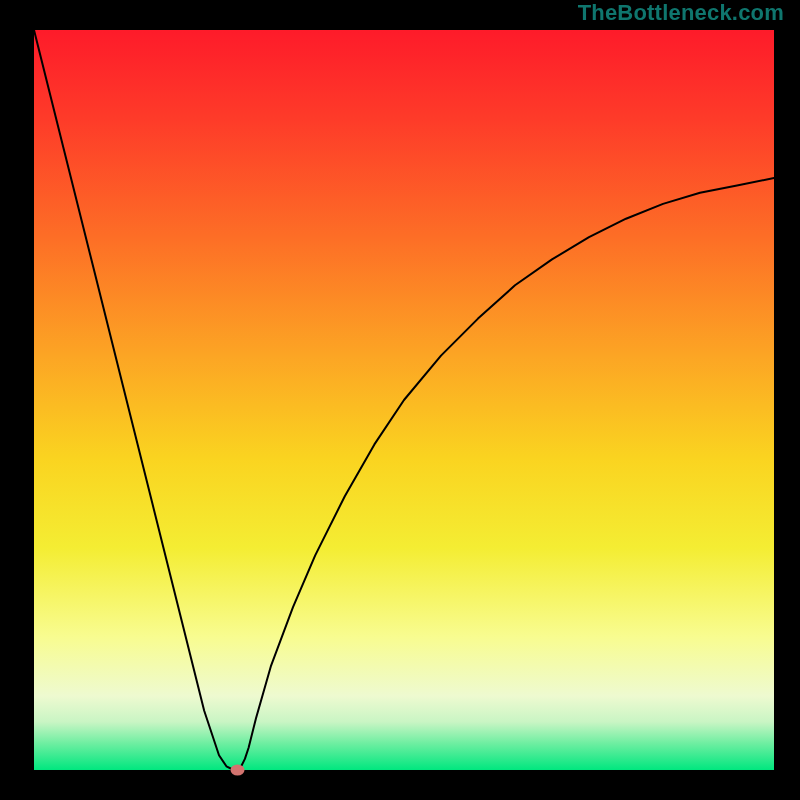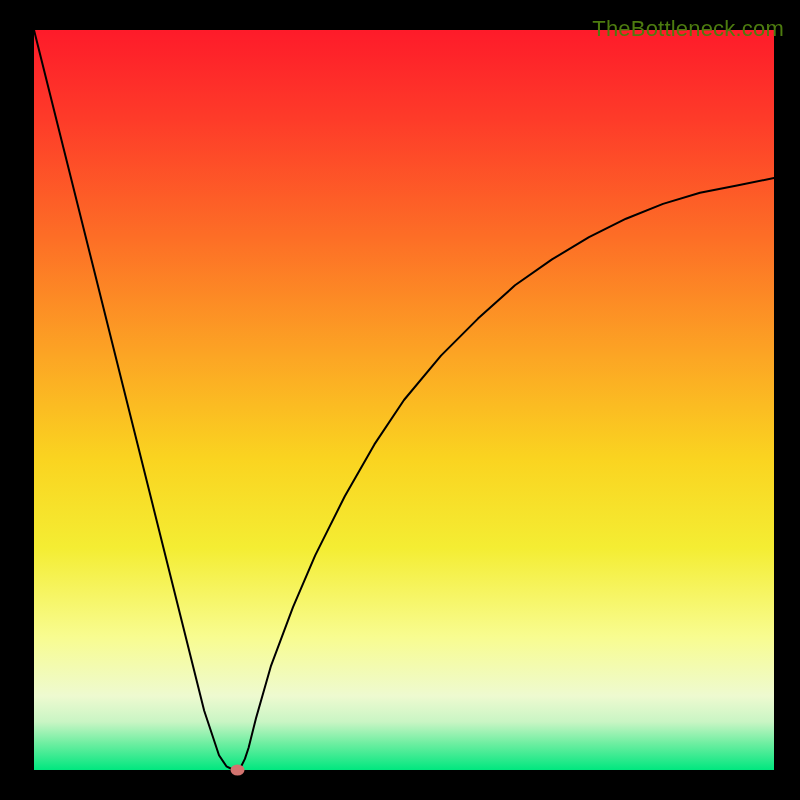--- a/index.html
+++ b/index.html
@@ -12,25 +12,25 @@
     font-family: Arial, Helvetica, sans-serif;
   }
   .frame {
     position: relative;
     width: 800px;
     height: 800px;
     background: #000;
   }
   .watermark {
     position: absolute;
-    top: 16px;
+    top: 0;
     right: 16px;
-    color: #4d7c0f;
+    color: #0f766e;
     font-size: 22px;
-    font-weight: 400;
+    font-weight: 700;
     letter-spacing: 0.2px;
     z-index: 10;
   }
   svg {
     display: block;
   }
 </style>
 </head>
 <body>
 

